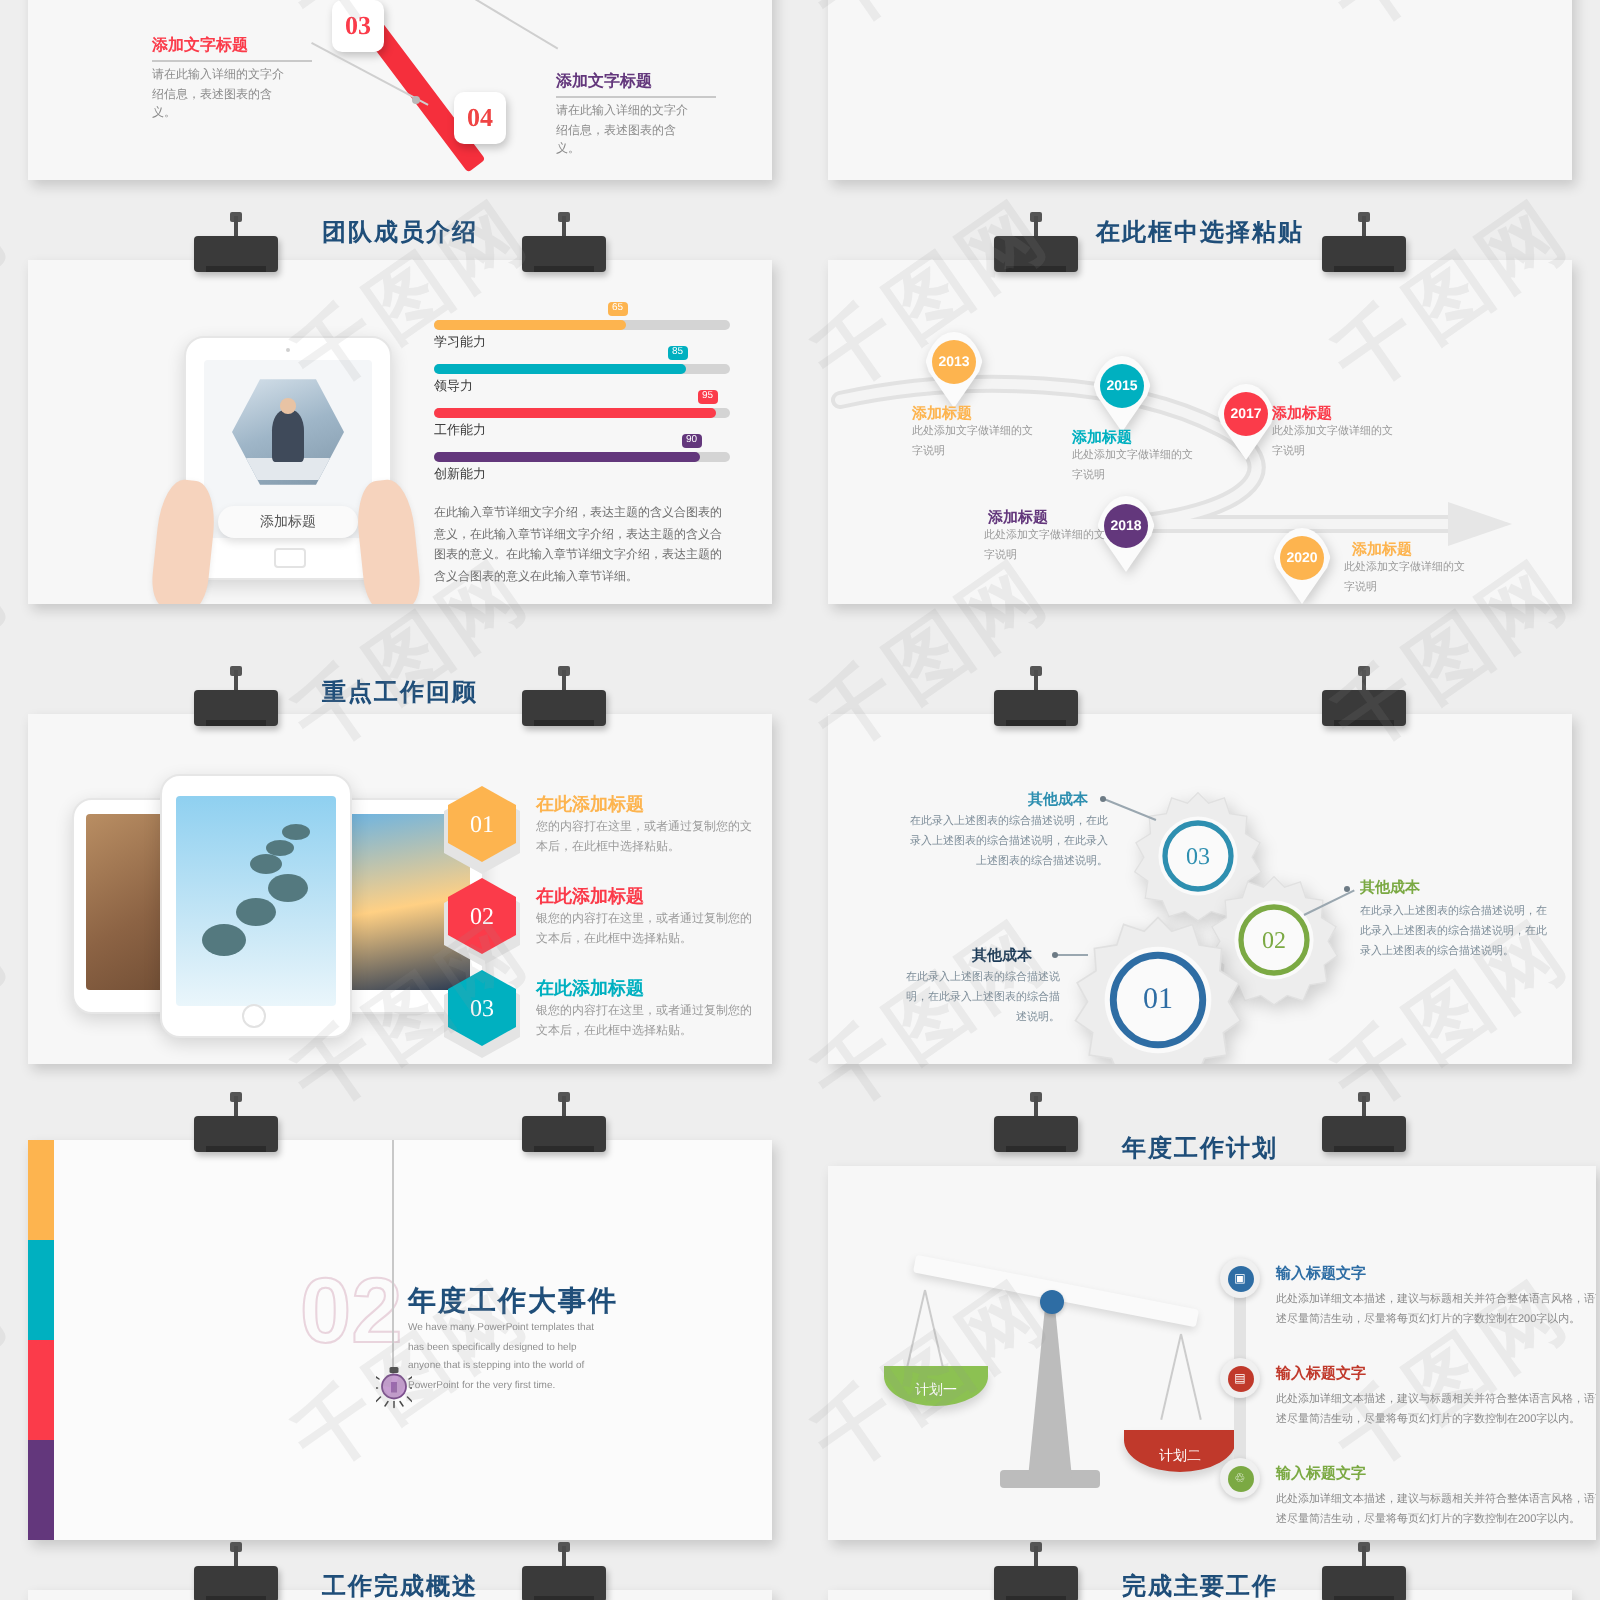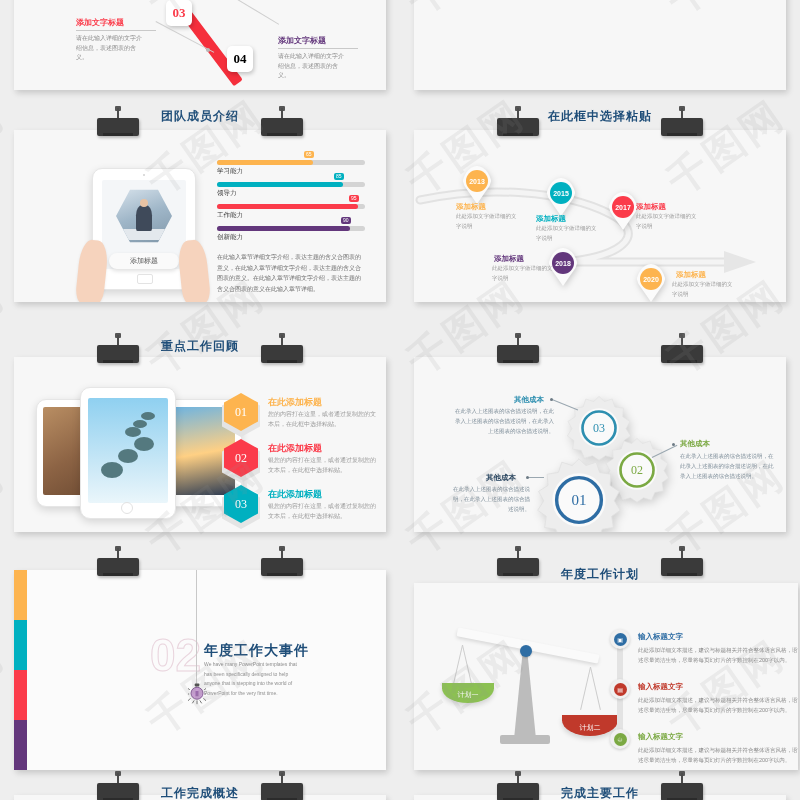--- a/index.html
+++ b/index.html
@@ -188,21 +188,21 @@
 <div id="sheet">
 
   <div class="slide" style="left:14px;top:-120px;width:372px;height:210px;">
     <div class="slide-inner">
 
       <div class="ribbon" style="left:177px;top:131px;width:86px;height:11px;background:#F52F3C;transform:rotate(53deg);"></div>
 
       <div class="num-card" style="left:152px;top:120px;color:#FB3B4A;">
         <span>03</span>
       </div>
-      <div class="num-card" style="left:213px;top:166px;color:#000000;">
+      <div class="num-card" style="left:213px;top:166px;color:#ef4444;">
         <span>04</span>
       </div>
 
       <div style="position:absolute;left:62px;top:137px;">
         <div class="lbl-title" style="color:#FB3B4A;">添加文字标题</div>
         <div style="width:80px;height:1px;background:#c9c9c9;margin:2px 0 3px 0;"></div>
         <div class="lbl-body">请在此输入详细的文字介绍信息，表述图表的含义。</div>
       </div>
 
       <div style="position:absolute;left:264px;top:155px;">

